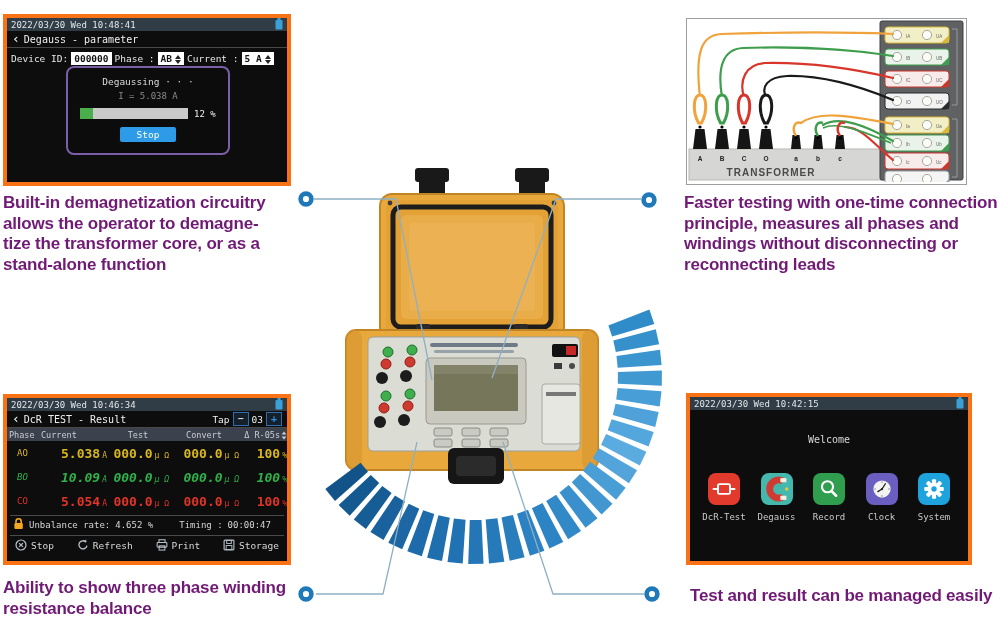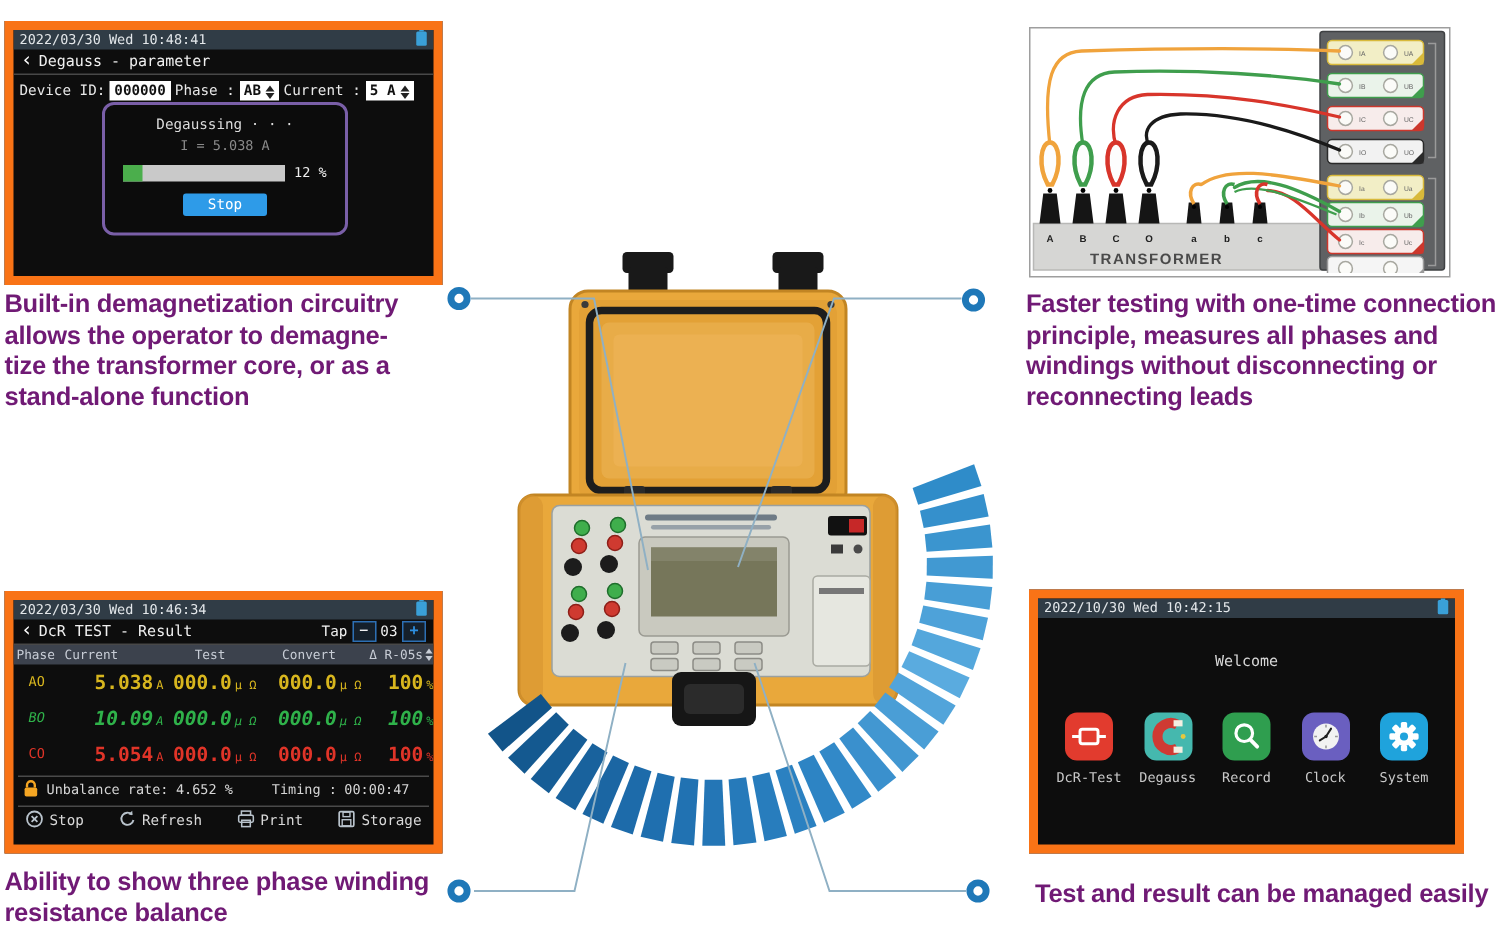--- a/index.html
+++ b/index.html
@@ -8,21 +8,21 @@
 
   
   .caption{position:absolute;white-space:pre-line;font-size:17px;line-height:20.5px;
            font-weight:600;color:#701a75;letter-spacing:-0.2px;}
   #caption-tl{left:3px;top:193px;}
   #caption-tr{left:684px;top:193px;}
   #caption-bl{left:3px;top:578px;}
   #caption-br{left:690px;top:586px;}
 
   
-  .screen{position:absolute;background:#0d0d0d;border:6px solid #f97316;
+  .screen{position:absolute;background:#0d0d0d;border:4px solid #f97316;
           font-family:"DejaVu Sans Mono",monospace;color:#e8e8e8;overflow:hidden;}
   .titlebar{height:13px;background:#303c46;display:flex;align-items:center;
             justify-content:space-between;padding:0 4px;font-size:9px;color:#e3e7ea;}
   .navrow{display:flex;align-items:center;height:16px;padding:0 5px;font-size:10px;
           color:#f0f0f0;border-bottom:1px solid #484848;}
   .navrow .chev{font-size:13px;margin-right:4px;line-height:10px;color:#fff;}
 
   
   #screen-degauss{left:3px;top:14px;width:280px;height:164px;}
   .fieldrow{display:flex;align-items:center;height:20px;padding:0 4px;font-size:9.5px;gap:3px;}
@@ -276,21 +276,21 @@
               <rect x="4" y="1.6" width="5" height="3.2" fill="none" stroke="#b9c3cc" stroke-width="1"></rect>
               <rect x="3.4" y="7" width="6.2" height="4.4" fill="none" stroke="#b9c3cc" stroke-width="1"></rect>
             </svg></span>
           <span>Storage</span>
         </span>
       </div>
   </div>
 
   <div class="screen" id="screen-home">
     <div class="titlebar">
-      <span>2022/10/30 Wed 10:42:15</span>
+      <span>2022/03/30 Wed 10:42:15</span>
       <span class="batt"><svg width="8" height="12" viewBox="0 0 8 12">
             <rect x="2.5" y="0" width="3" height="2" fill="#3aa0d8"></rect>
             <rect x="0.5" y="2" width="7" height="9.5" rx="1" fill="#3aa0d8"></rect>
           </svg></span>
     </div>
     <div class="welcome">Welcome</div>
     <div class="apps" id="home-apps">
         <div class="app">
           <span class="tile" style="background:#e23b2e">
             <svg width="30" height="30" viewBox="0 0 40 40">

